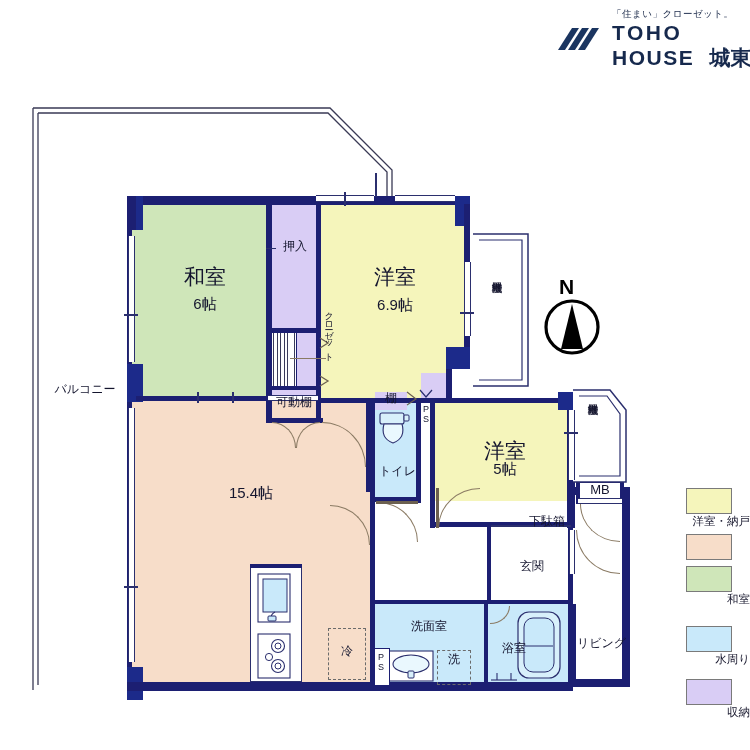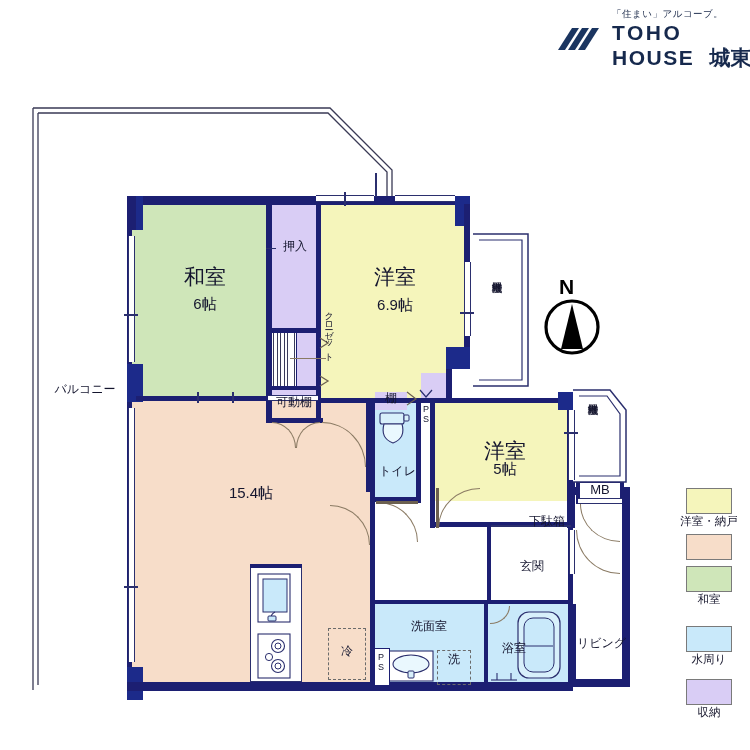--- a/index.html
+++ b/index.html
@@ -79,37 +79,37 @@
   .dash { position:absolute; border:1.2px dashed #6b6b6b; }
   .stripe {
     position:absolute;
     background:repeating-linear-gradient(90deg,#fff 0 2.5px,#3a3a5a 2.5px 3.4px);
     border:1.2px solid #1c1f72;
   }
 
   
   .legend { position:absolute; left:668px; top:488px; width:82px; }
   .lg-sw { width:46px; height:26px; border:1px solid #7a7a7a; margin:0 auto; }
-  .lg-tx { font-size:11.5px; color:#16162c; text-align:center; line-height:1.12; margin-top:1px; }
+  .lg-tx { font-size:11.5px; color:#16162c; text-align:right; line-height:1.12; margin-top:1px; }
 
   
   .compass { position:absolute; left:543px; top:277px; width:64px; height:78px; }
 </style>
 </head>
 <body>
 
 <div id="root">
 
   <div class="logo-wrap">
     <svg class="logo-mark" viewBox="0 0 46 34">
       <path d="M2 28 L16 6 L23 6 L9 28 Z" fill="#1b3560"></path>
       <path d="M12 28 L26 6 L33 6 L19 28 Z" fill="#1b3560"></path>
       <path d="M22 28 L36 6 L43 6 L29 28 Z" fill="#1b3560"></path>
     </svg>
-    <div class="logo-tag">「住まい」アルコーブ。</div>
+    <div class="logo-tag">「住まい」クローゼット。</div>
     <div class="logo-l1">TOHO</div>
     <div class="logo-l2">
       <span>HOUSE</span>
       <span class="jp" style="margin-left:8px">城東</span>
     </div>
   </div>
 
   <div class="plan">
 
     <svg style="position:absolute;left:0;top:0;width:750px;height:750px;">

